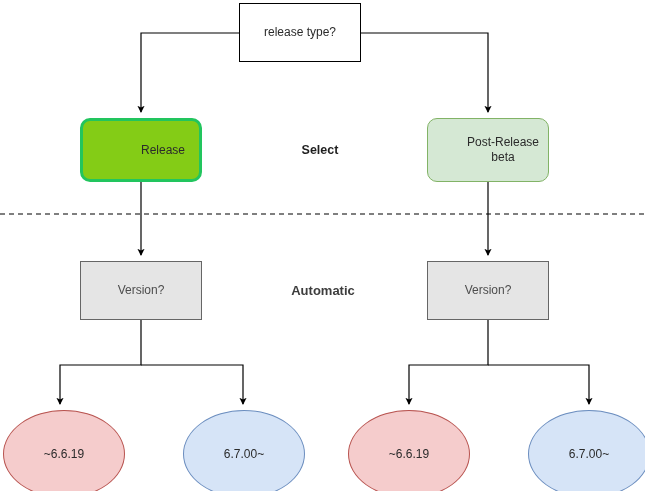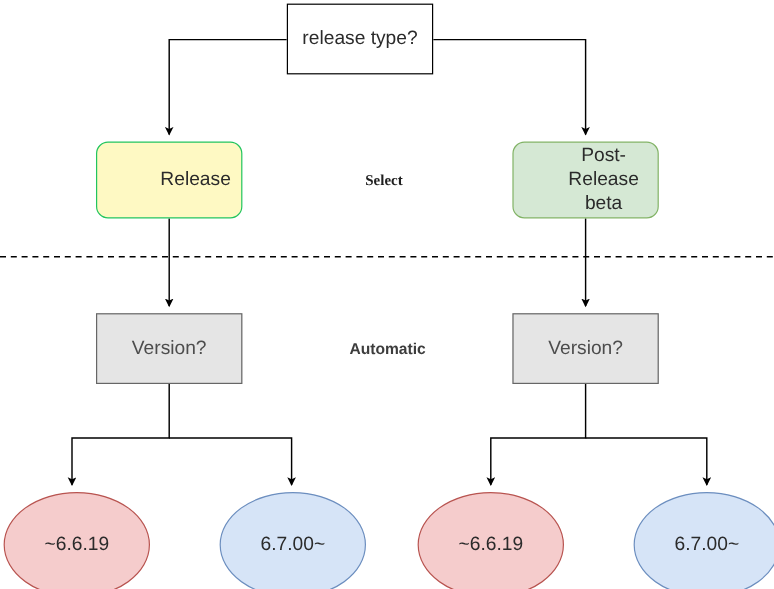--- a/index.html
+++ b/index.html
@@ -27,36 +27,36 @@
     height: 491px;
     pointer-events: none;
   }
   .node {
     position: absolute;
     box-sizing: border-box;
     display: flex;
     align-items: center;
     justify-content: center;
     text-align: center;
-    font-size: 16px;
+    font-size: 12px;
     line-height: 1.25;
     color: #2b2b2b;
   }
   
   .rect-plain {
     background: #ffffff;
     border: 1px solid #000000;
   }
   
   .rect-round {
     border-radius: 10px;
   }
   .fill-yellow {
-    background: #fef9c3;
-    border: 1px solid #22c55e;
+    background: #84cc16;
+    border: 3px solid #22c55e;
     padding-left: 44px;
   }
   .fill-green {
     background: #d5e8d4;
     border: 1px solid #82b366;
   }
   .rect-gray {
     background: #e5e5e5;
     border: 1px solid #666666;
     color: #4d4d4d;
@@ -79,21 +79,20 @@
     justify-content: center;
     text-align: center;
     font-weight: bold;
     font-size: 13px;
     line-height: 1.35;
     color: #3d3d3d;
   }
   .caption-select {
     font-size: 12.5px;
     color: #1f1f1f;
-    font-family: Liberation Serif, serif;
   }
 </style>
 </head>
 <body>
 
 <div id="canvas">
 
   <svg class="svg-layer" viewBox="0 0 645 491" xmlns="http://www.w3.org/2000/svg">
     <defs>
       <marker id="arrow" markerWidth="10" markerHeight="10" refX="5.2" refY="3" orient="auto" markerUnits="strokeWidth">

